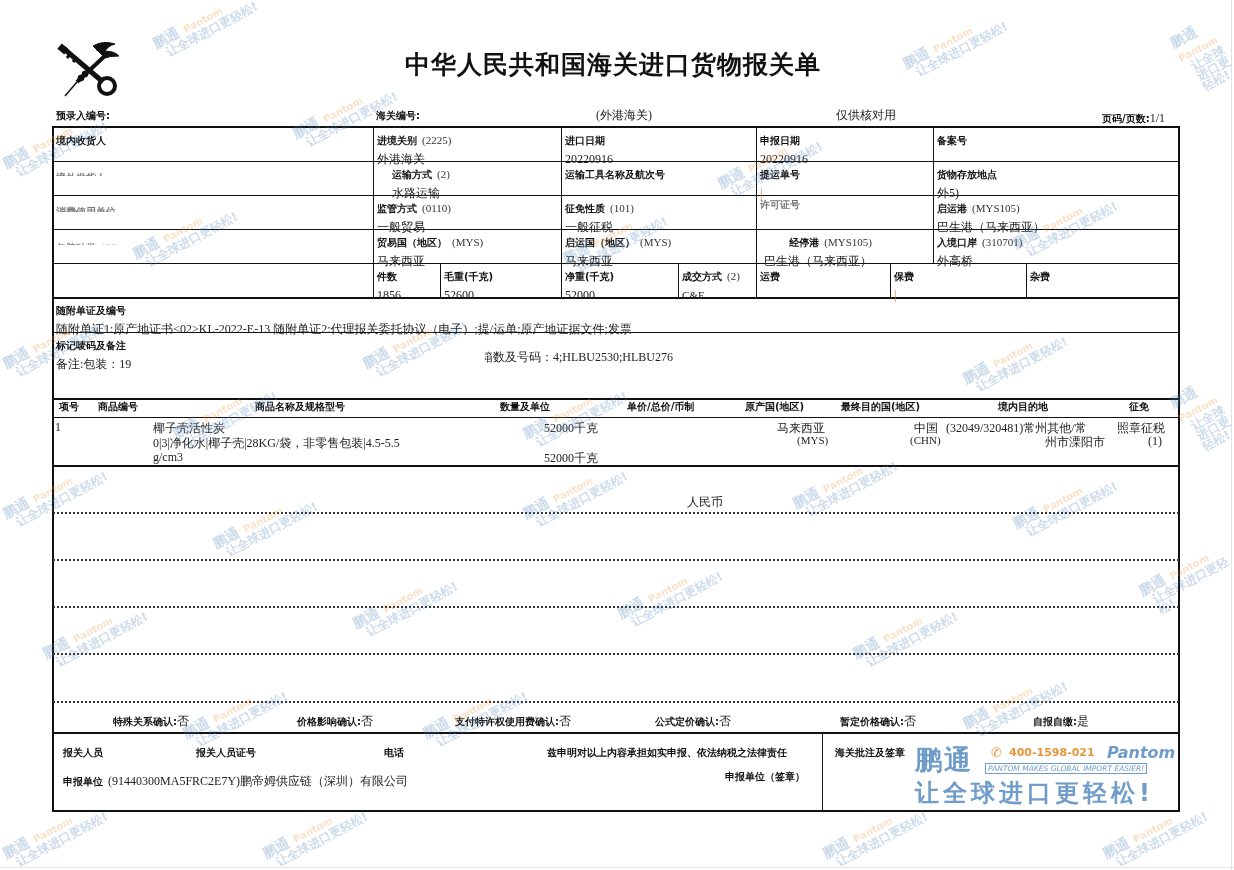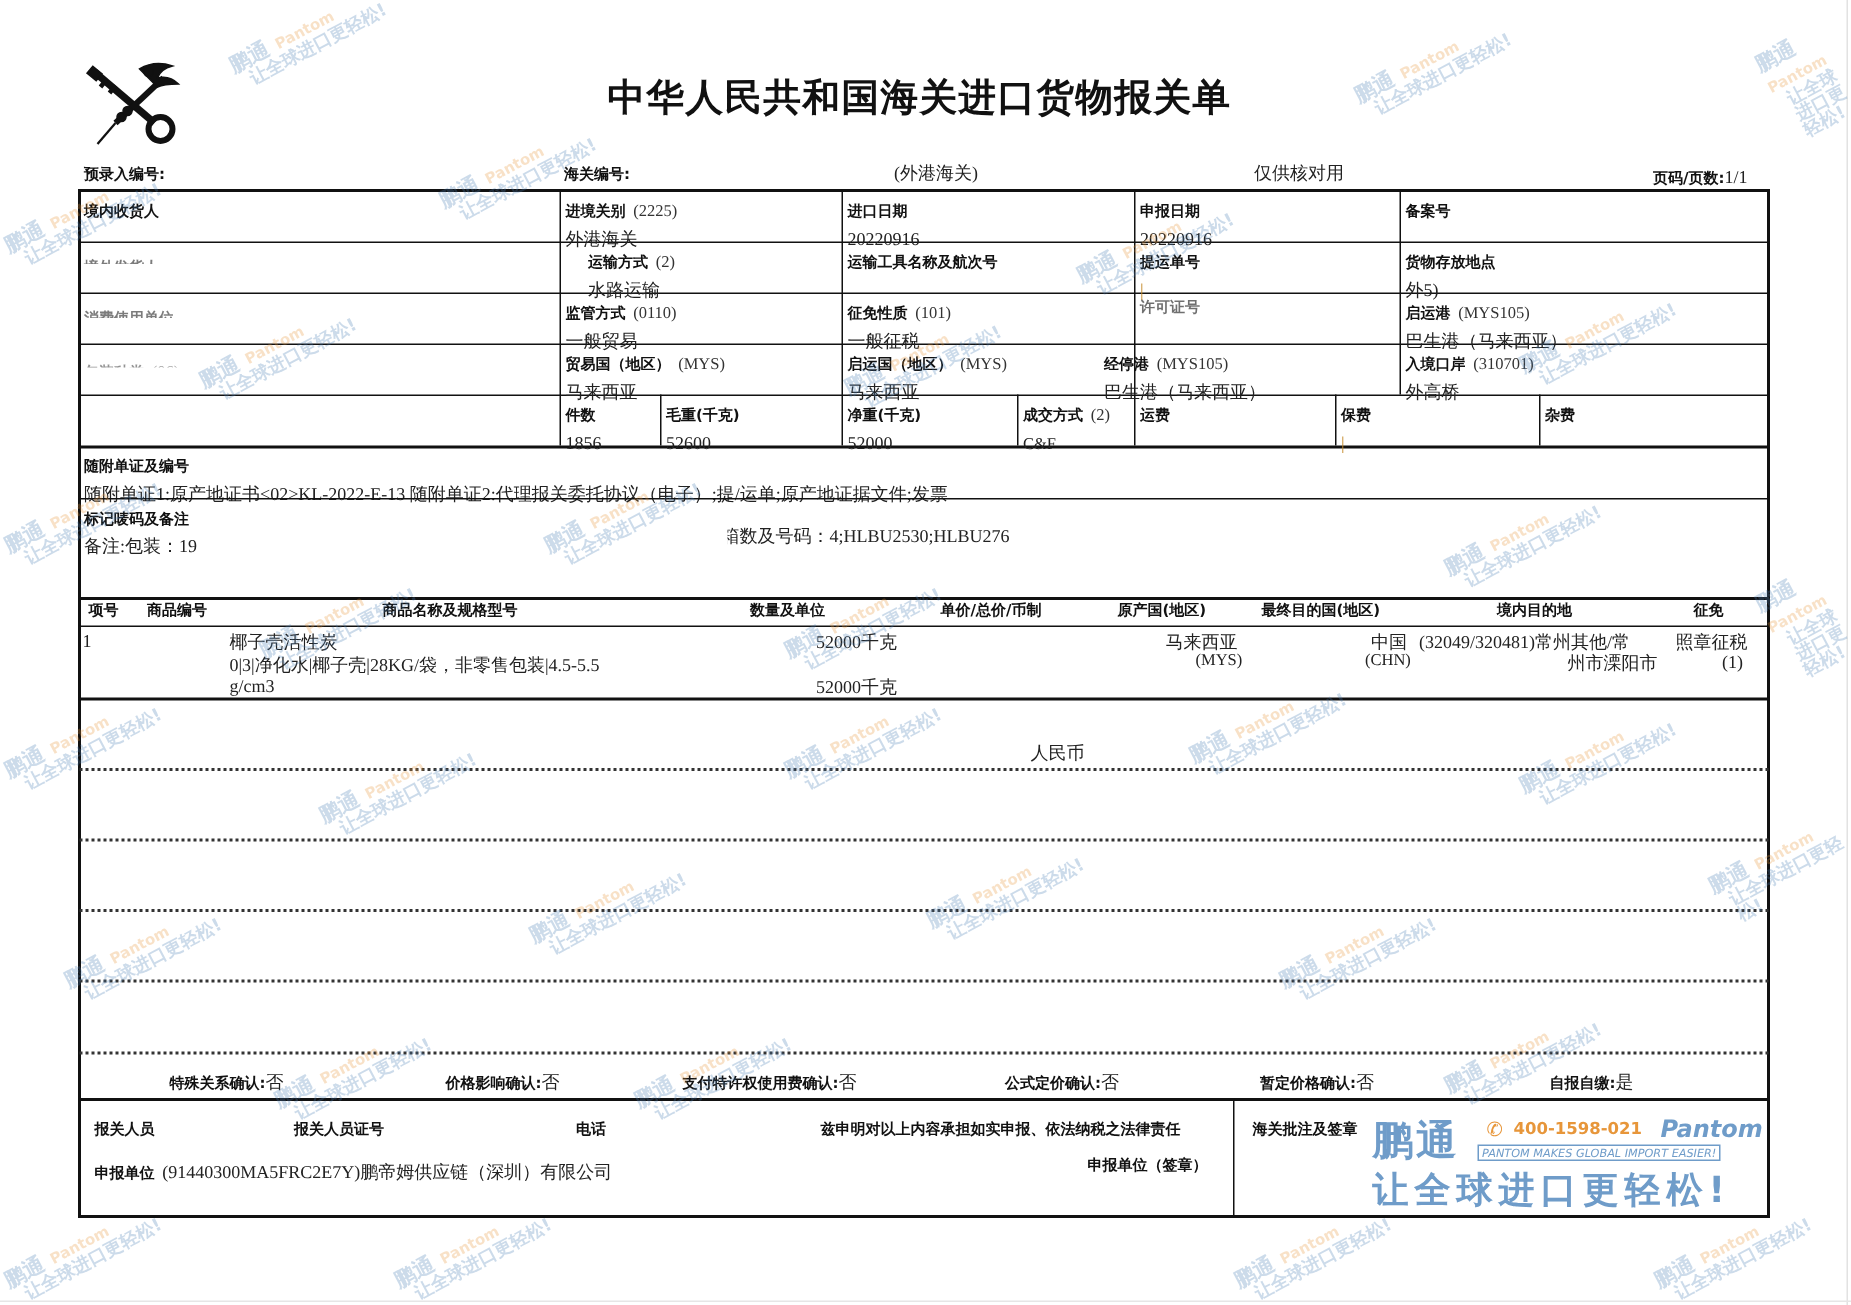--- a/index.html
+++ b/index.html
@@ -144,21 +144,21 @@
 <div class="cell" style="left:377px;top:231px;">
   <span class="lbl">贸易国（地区）</span>
   <span class="code">(MYS)</span><br>
   <span class="val">马来西亚</span>
 </div>
 <div class="cell" style="left:565px;top:231px;">
   <span class="lbl">启运国（地区）</span>
   <span class="code">(MYS)</span><br>
   <span class="val">马来西亚</span>
 </div>
-<div class="cell" style="left:736px;top:231px;">
+<div class="cell" style="left:764px;top:231px;text-align:right;">
   <span class="lbl">经停港</span>
   <span class="code">(MYS105)</span><br>
   <span class="val">巴生港（马来西亚）</span>
 </div>
 <div class="cell" style="left:937px;top:231px;">
   <span class="lbl">入境口岸</span>
   <span class="code">(310701)</span><br>
   <span class="val">外高桥</span>
 </div>
 
@@ -247,21 +247,21 @@
 
 <div class="abs" style="left:113px;top:710px;white-space:nowrap;">
   <span class="lbl">特殊关系确认:</span><span class="val">否</span>
 </div>
 <div class="abs" style="left:297px;top:710px;white-space:nowrap;">
   <span class="lbl">价格影响确认:</span><span class="val">否</span>
 </div>
 <div class="abs" style="left:455px;top:710px;white-space:nowrap;">
   <span class="lbl">支付特许权使用费确认:</span><span class="val">否</span>
 </div>
-<div class="abs" style="left:670px;top:710px;white-space:nowrap;text-align:right;">
+<div class="abs" style="left:655px;top:710px;white-space:nowrap;text-align:right;">
   <span class="lbl">公式定价确认:</span><span class="val">否</span>
 </div>
 <div class="abs" style="left:840px;top:710px;white-space:nowrap;">
   <span class="lbl">暂定价格确认:</span><span class="val">否</span>
 </div>
 <div class="abs" style="left:1033px;top:710px;white-space:nowrap;">
   <span class="lbl">自报自缴:</span><span class="val">是</span>
 </div>
 <div class="hline" style="left:52px;top:732px;width:1128px;"></div>
 

